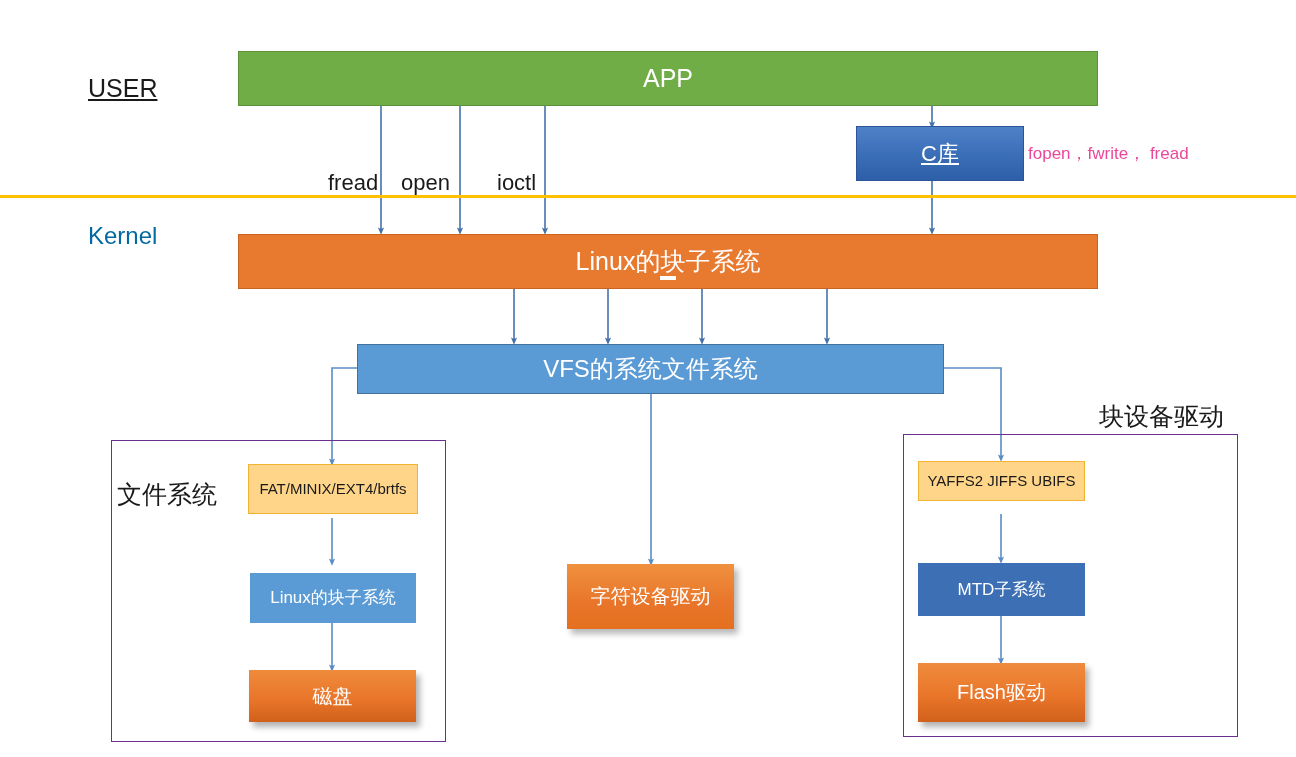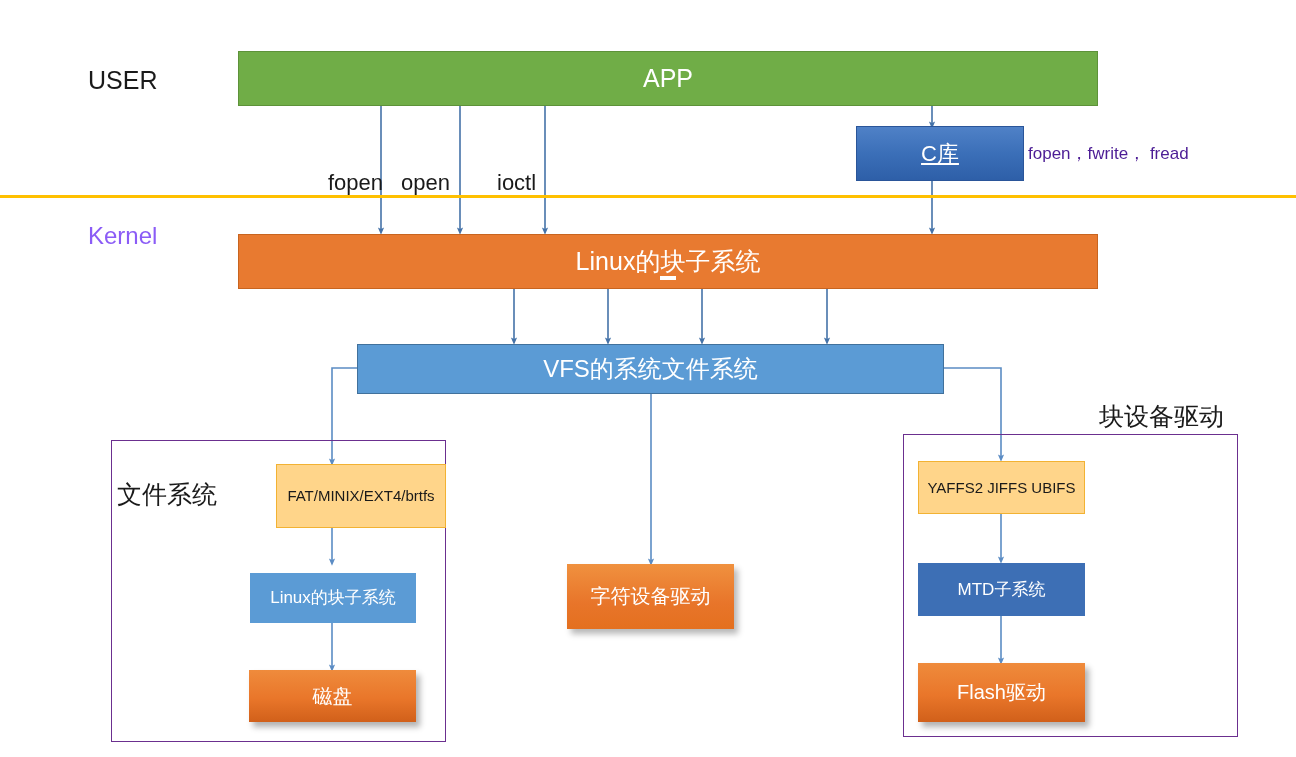--- a/index.html
+++ b/index.html
@@ -108,23 +108,23 @@
     background: transparent;
   }
   
   .divider {
     position: absolute;
     background: #ffc000;
     height: 3px;
   }
   
   .label-big   { font-size: 25px; color: #1a1a1a; }
-  .label-mid   { font-size: 24px; color: #8b5cf6; }
+  .label-mid   { font-size: 24px; color: #0369a1; }
   .label-call  { font-size: 22px; color: #1a1a1a; }
-  .label-api   { font-size: 17px; color: #4c1d95; }
+  .label-api   { font-size: 17px; color: #ec4899; }
   
   #wires {
     position: absolute;
     left: 0; top: 0;
     width: 1296px;
     height: 757px;
     pointer-events: none;
   }
   .wire {
     stroke: #4472a8;
@@ -171,58 +171,58 @@
 
     <path class="wire-thin" d="M944,368 L1001,368 L1001,458" marker-end="url(#ah2)"></path>
 
     <path class="wire-thin" d="M332,518 L332,562" marker-end="url(#ah2)"></path>
     <path class="wire-thin" d="M332,618 L332,668" marker-end="url(#ah2)"></path>
 
     <path class="wire-thin" d="M1001,514 L1001,560" marker-end="url(#ah2)"></path>
     <path class="wire-thin" d="M1001,616 L1001,661" marker-end="url(#ah2)"></path>
   </svg>
 
-  <div class="lbl label-big" style="left:88px; top:66px;">USER</div>
+  <div class="lbl label-big" style="left:88px; top:74px;text-decoration:underline;">USER</div>
 
   <div class="divider" style="left:0px; top:195px; width:1296px;"></div>
 
   <div class="lbl label-mid" style="left:88px; top:222px;">Kernel</div>
 
   <div class="node box-app" style="left:238px; top:51px; width:860px; height:55px;">APP</div>
 
   <div class="node box-clib" style="left:856px; top:126px; width:168px; height:55px;text-decoration:underline;">C库</div>
 
   <div class="lbl label-api" style="left:1028px; top:142px;">fopen，fwrite， fread</div>
 
-  <div class="lbl label-call" style="left:328px; top:170px;">fopen</div>
+  <div class="lbl label-call" style="left:328px; top:170px;">fread</div>
   <div class="lbl label-call" style="left:401px; top:170px;">open</div>
   <div class="lbl label-call" style="left:497px; top:170px;">ioctl</div>
 
   <div class="node box-syscall" style="left:238px; top:234px; width:860px; height:55px;">
     <span>Linux的块子系统</span>
     <span class="underline"></span>
   </div>
 
   <div class="node box-vfs" style="left:357px; top:344px; width:587px; height:50px;">VFS的系统文件系统</div>
 
   <div class="group-box" style="left:111px; top:440px; width:335px; height:302px;"></div>
 
   <div class="lbl label-big" style="left:117px; top:478px;">文件系统</div>
 
-  <div class="node box-yellow" style="left:248px; top:464px; width:170px; height:64px;margin-left:28px;">FAT/MINIX/EXT4/brtfs</div>
+  <div class="node box-yellow" style="left:248px; top:464px; width:170px; height:50px;">FAT/MINIX/EXT4/brtfs</div>
 
   <div class="node box-blue-flat" style="left:250px; top:565px; width:166px; height:50px;">Linux的块子系统</div>
 
   <div class="node box-orange-grad" style="left:249px; top:670px; width:167px; height:52px;">磁盘</div>
 
   <div class="node box-orange-flat" style="left:567px; top:564px; width:167px; height:65px;">字符设备驱动</div>
 
   <div class="lbl label-big" style="left:1099px; top:400px;">块设备驱动</div>
 
   <div class="group-box" style="left:903px; top:434px; width:335px; height:303px;"></div>
 
-  <div class="node box-yellow" style="left:918px; top:461px; width:167px; height:53px;">YAFFS2 JIFFS UBIFS</div>
+  <div class="node box-yellow" style="left:918px; top:461px; width:167px; height:40px;">YAFFS2 JIFFS UBIFS</div>
 
   <div class="node box-blue-solid" style="left:918px; top:563px; width:167px; height:53px;">MTD子系统</div>
 
   <div class="node box-orange-grad" style="left:918px; top:663px; width:167px; height:59px;">Flash驱动</div>
 
 </div>
 
 </body></html>

